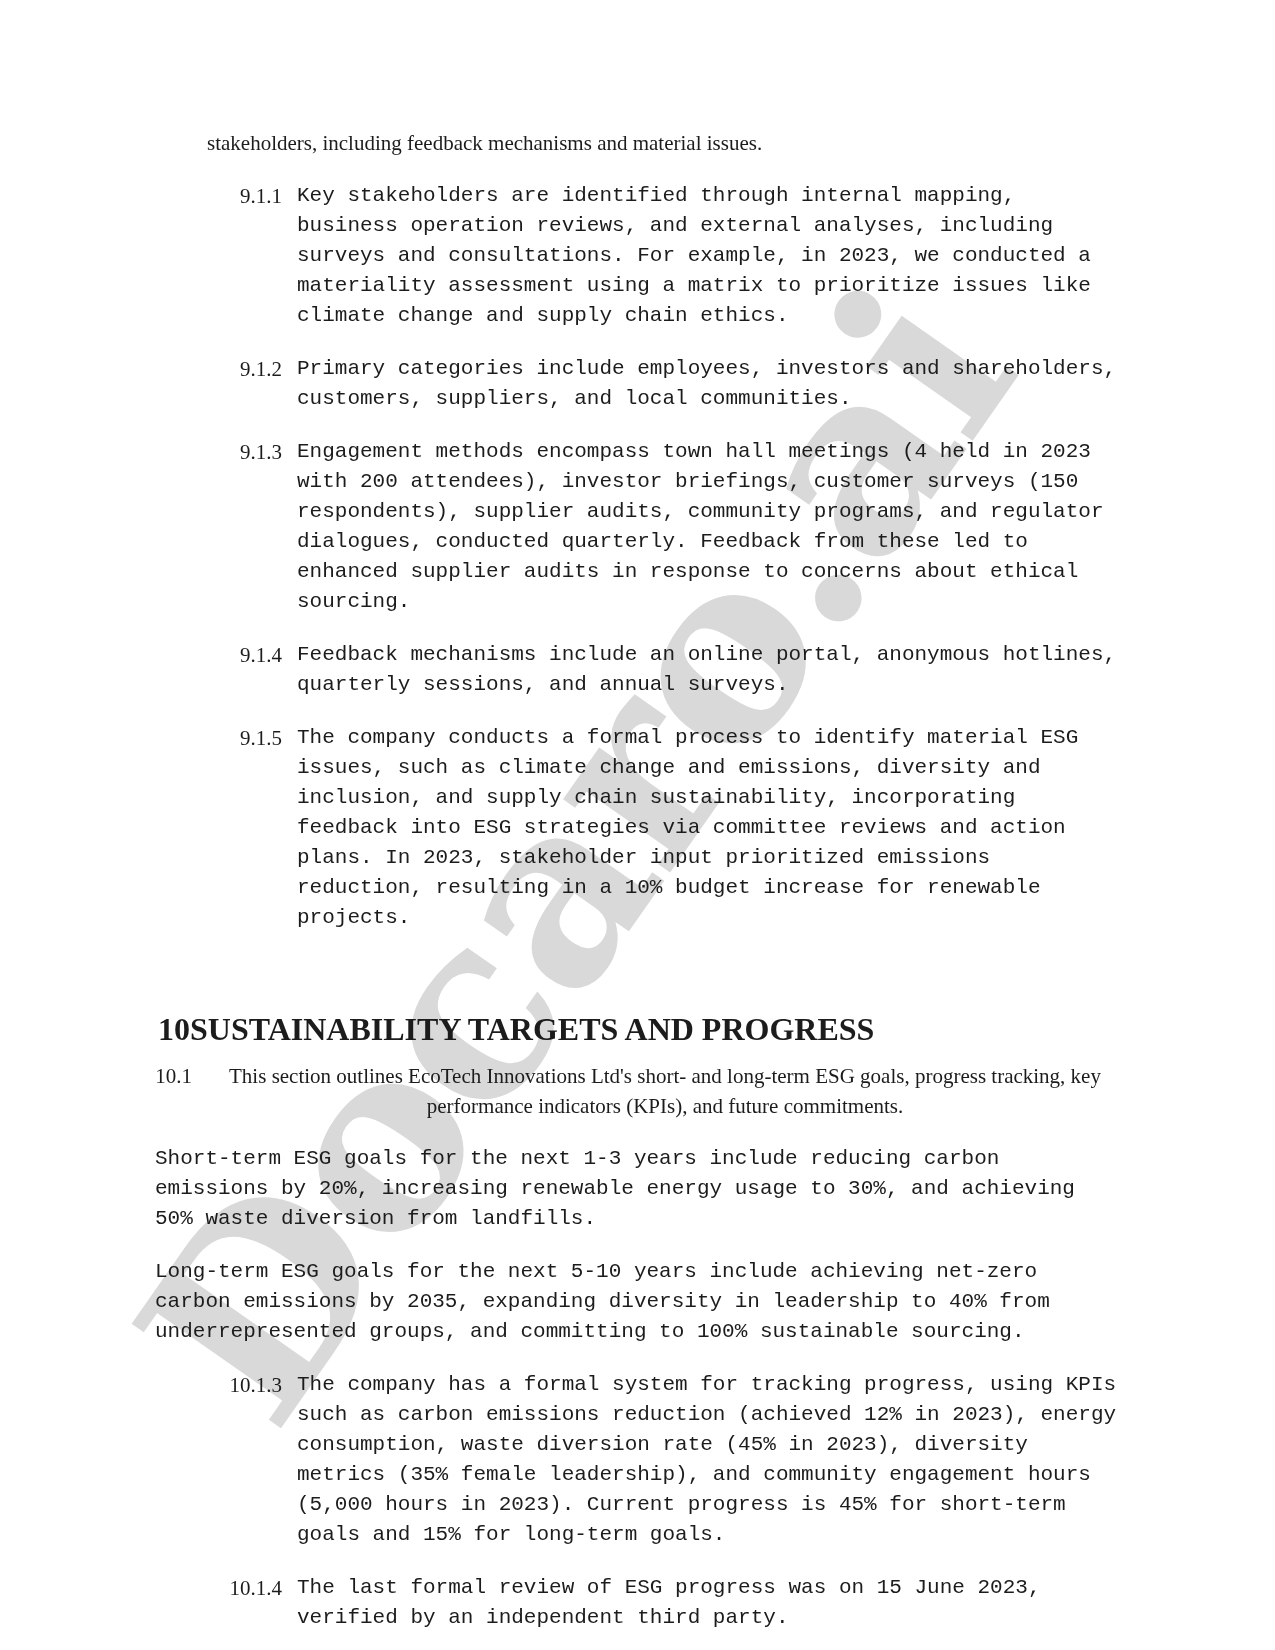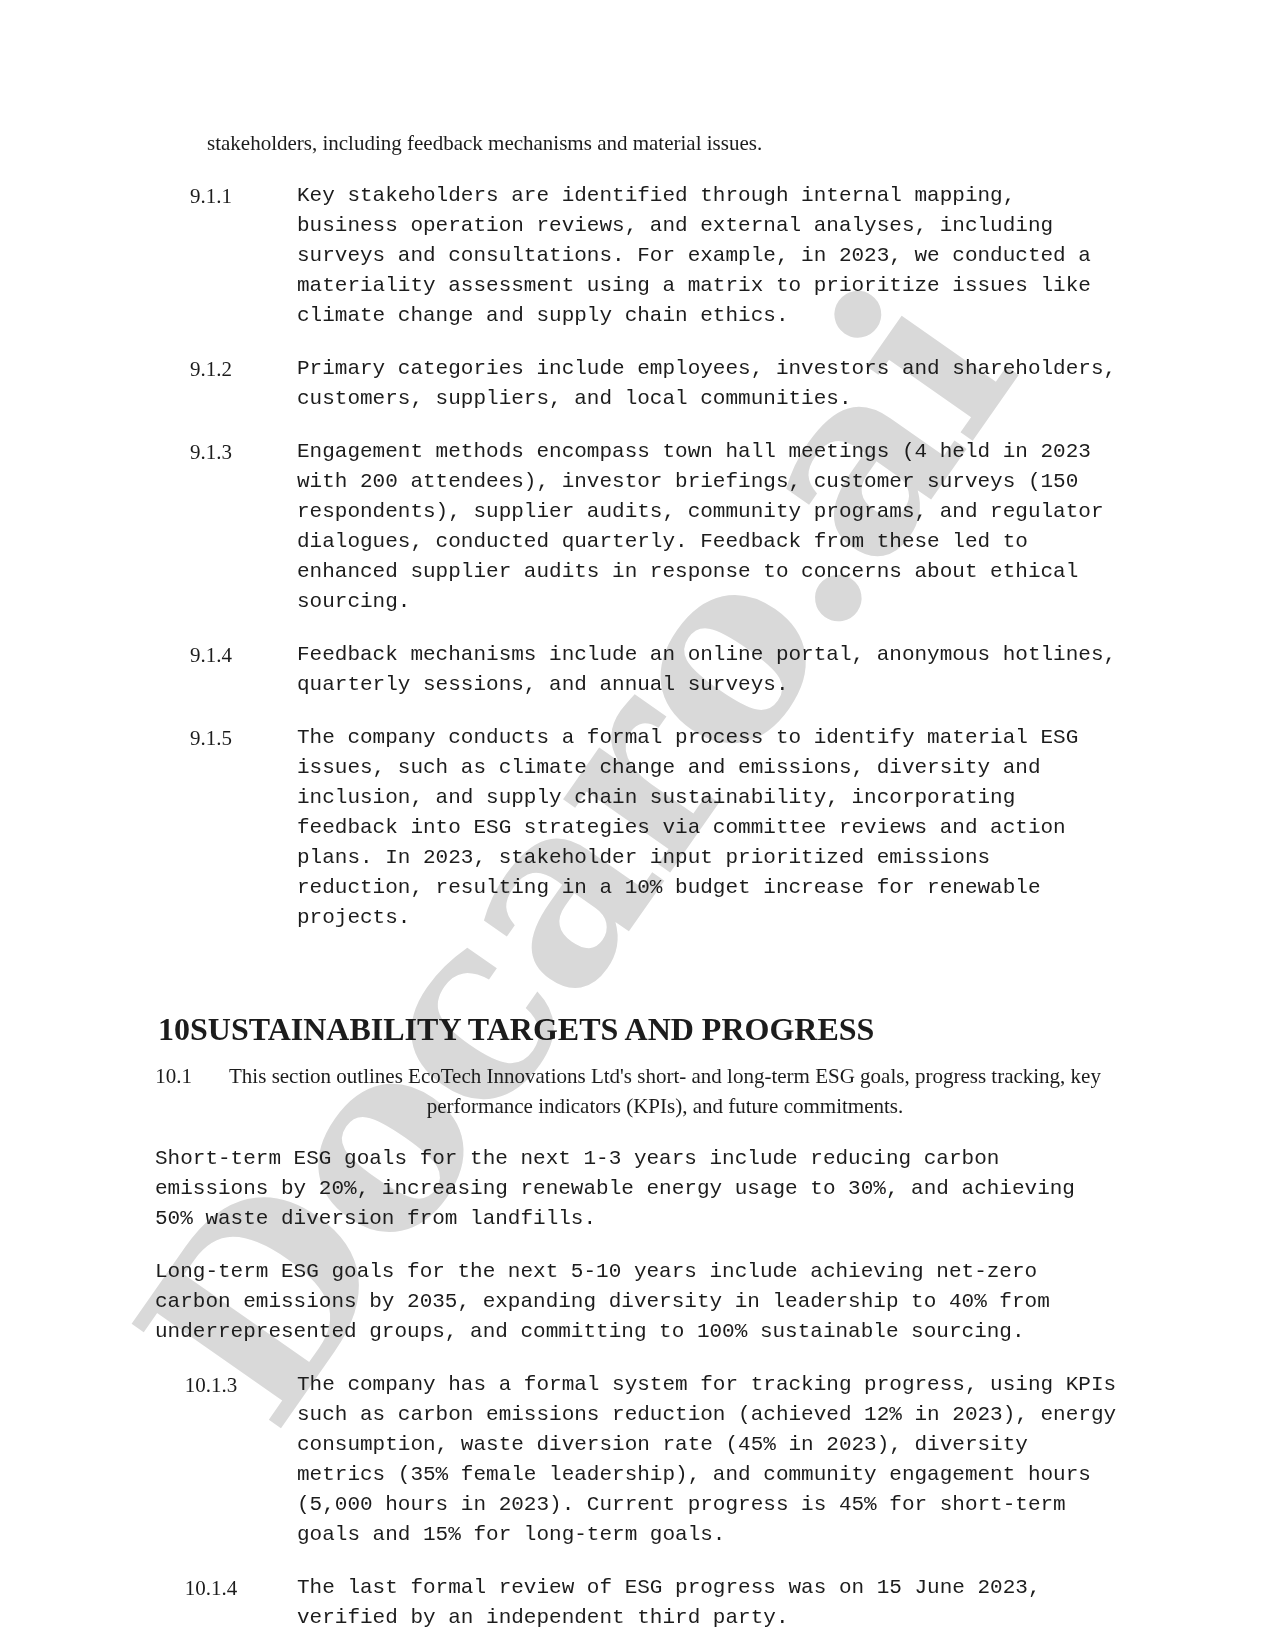--- a/index.html
+++ b/index.html
@@ -40,21 +40,21 @@
   }
   p.cont {
     margin: 16px 0 0 67px;
   }
   .l3 {
     display: flex;
     margin-top: 23px;
   }
   .l3 .num {
     flex: 0 0 142px;
-    text-align: center;
+    text-align: right;
   }
   .l3 .txt {
     flex: 1;
     padding-left: 15px;
     font-family: Liberation Mono, monospace;
   }
   .l2 {
     display: flex;
     margin-top: 23px;
   }

